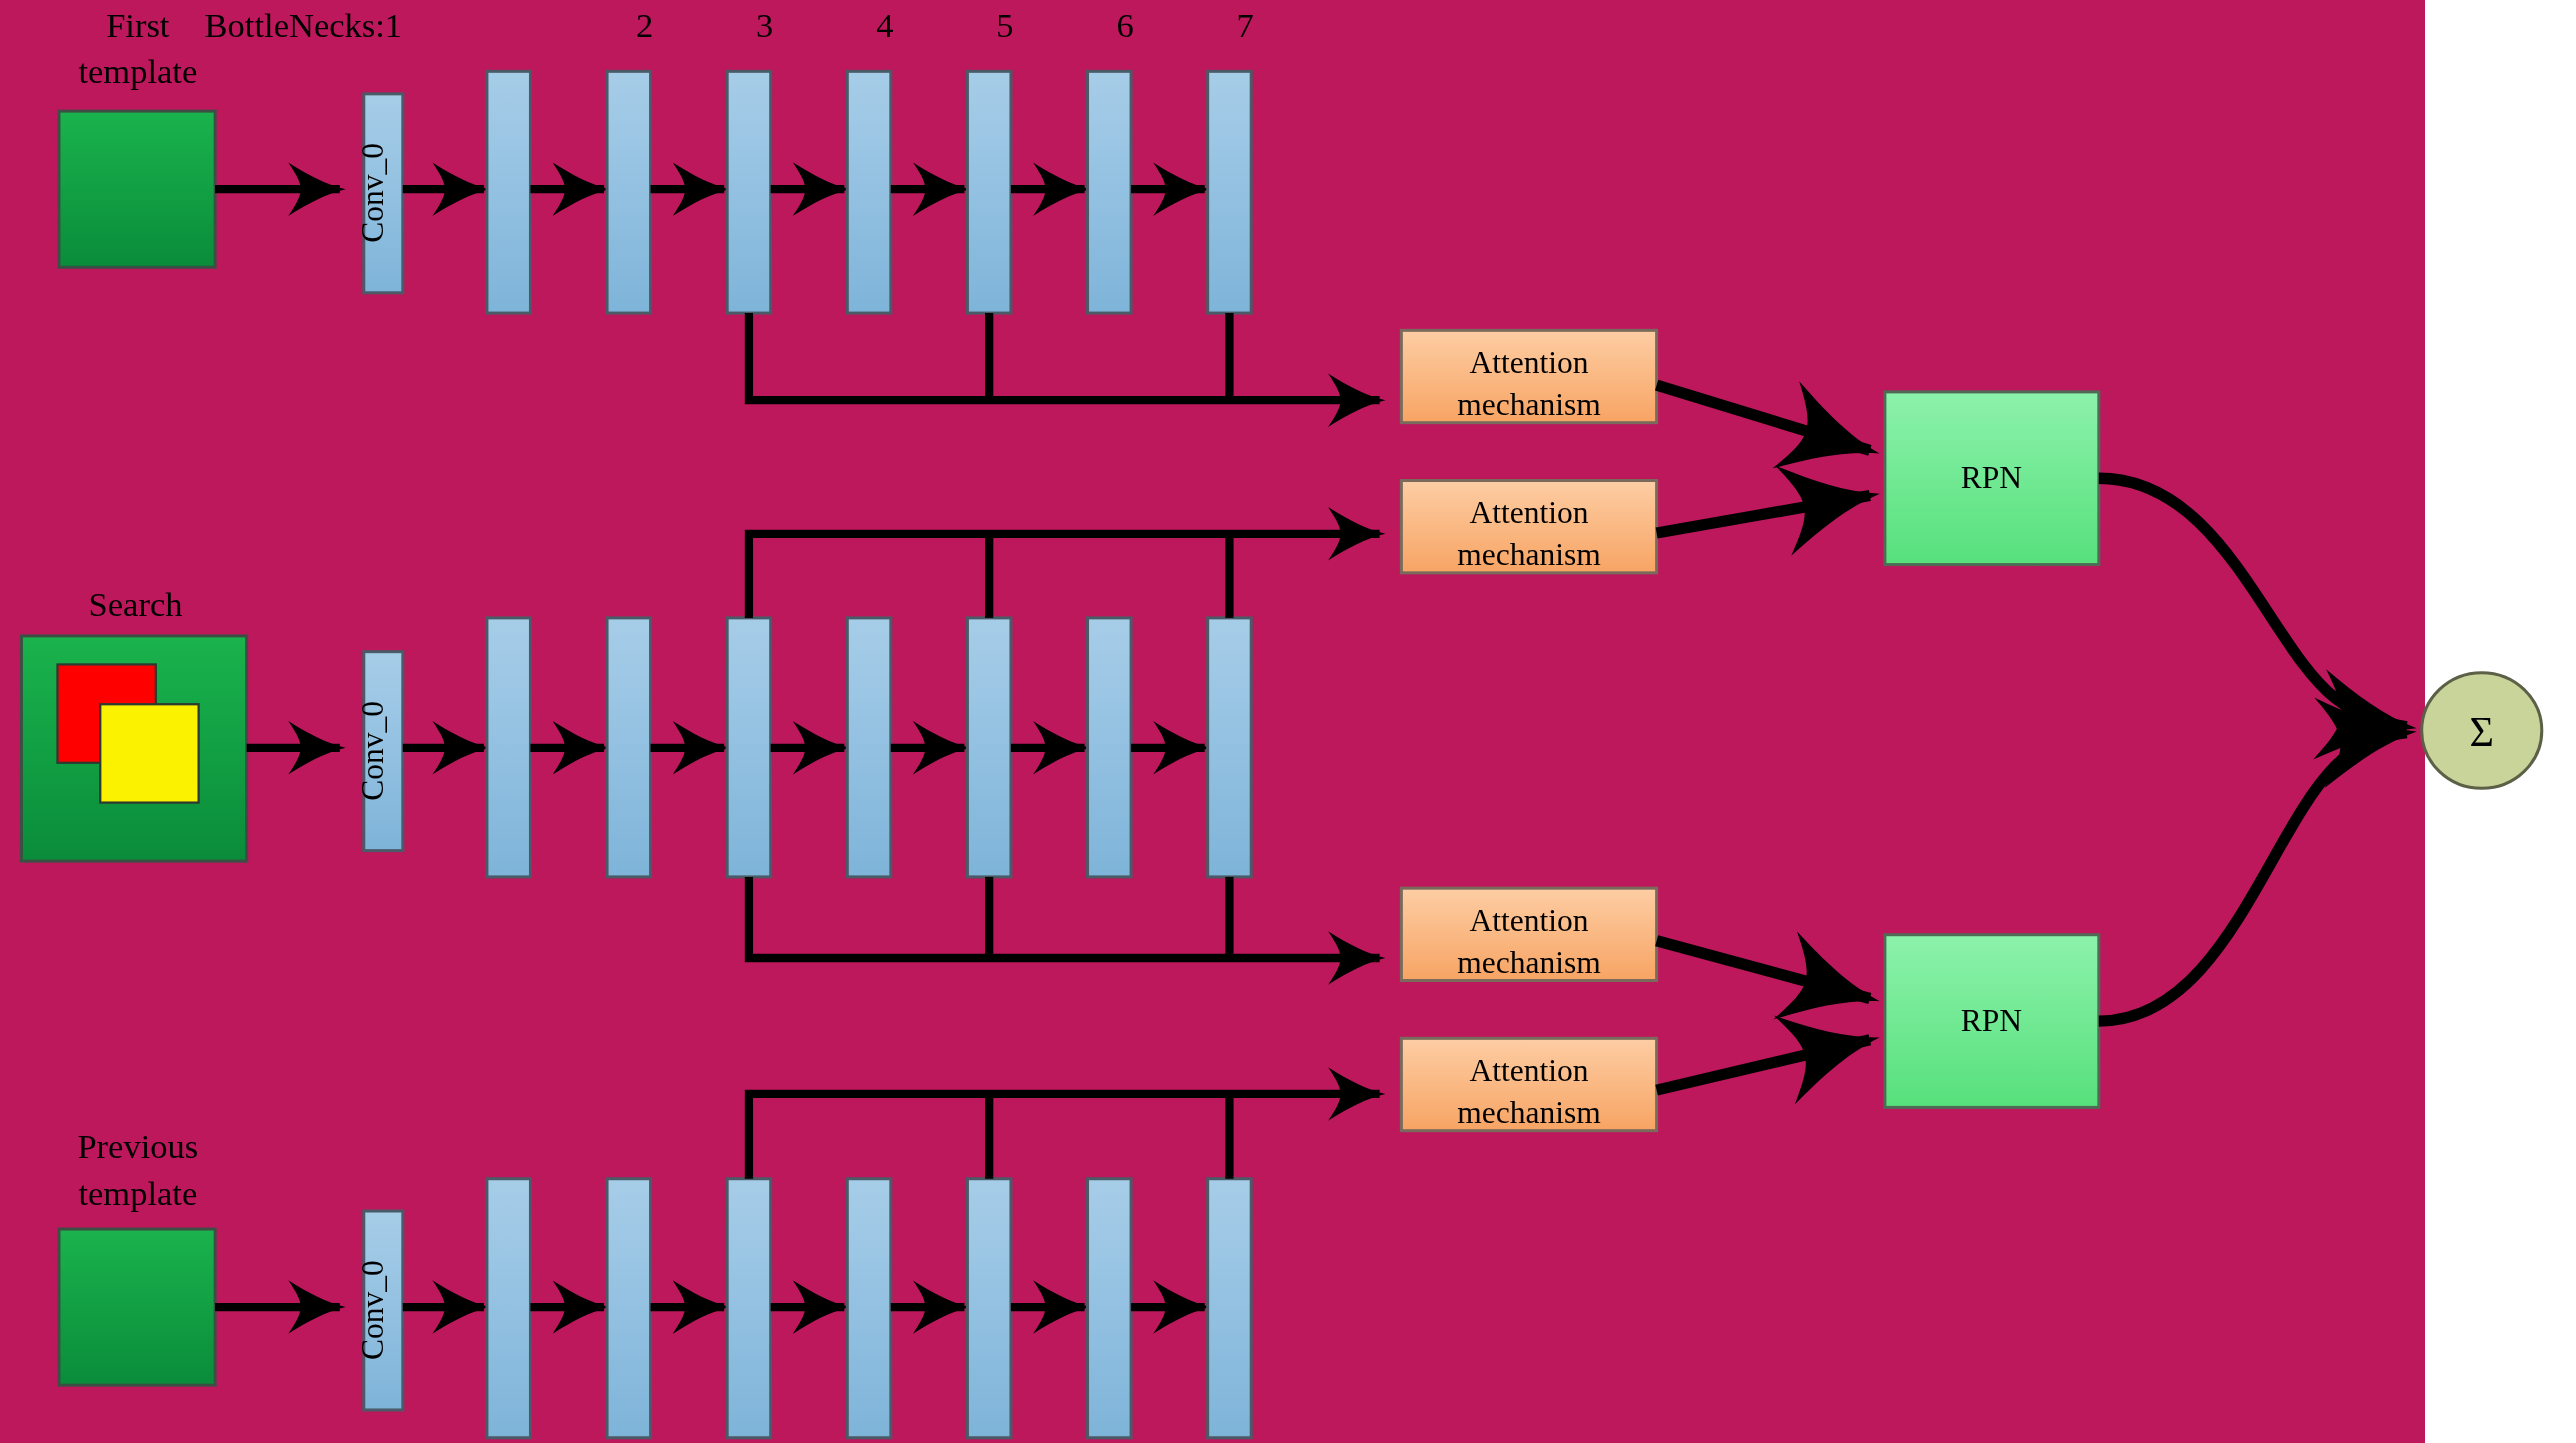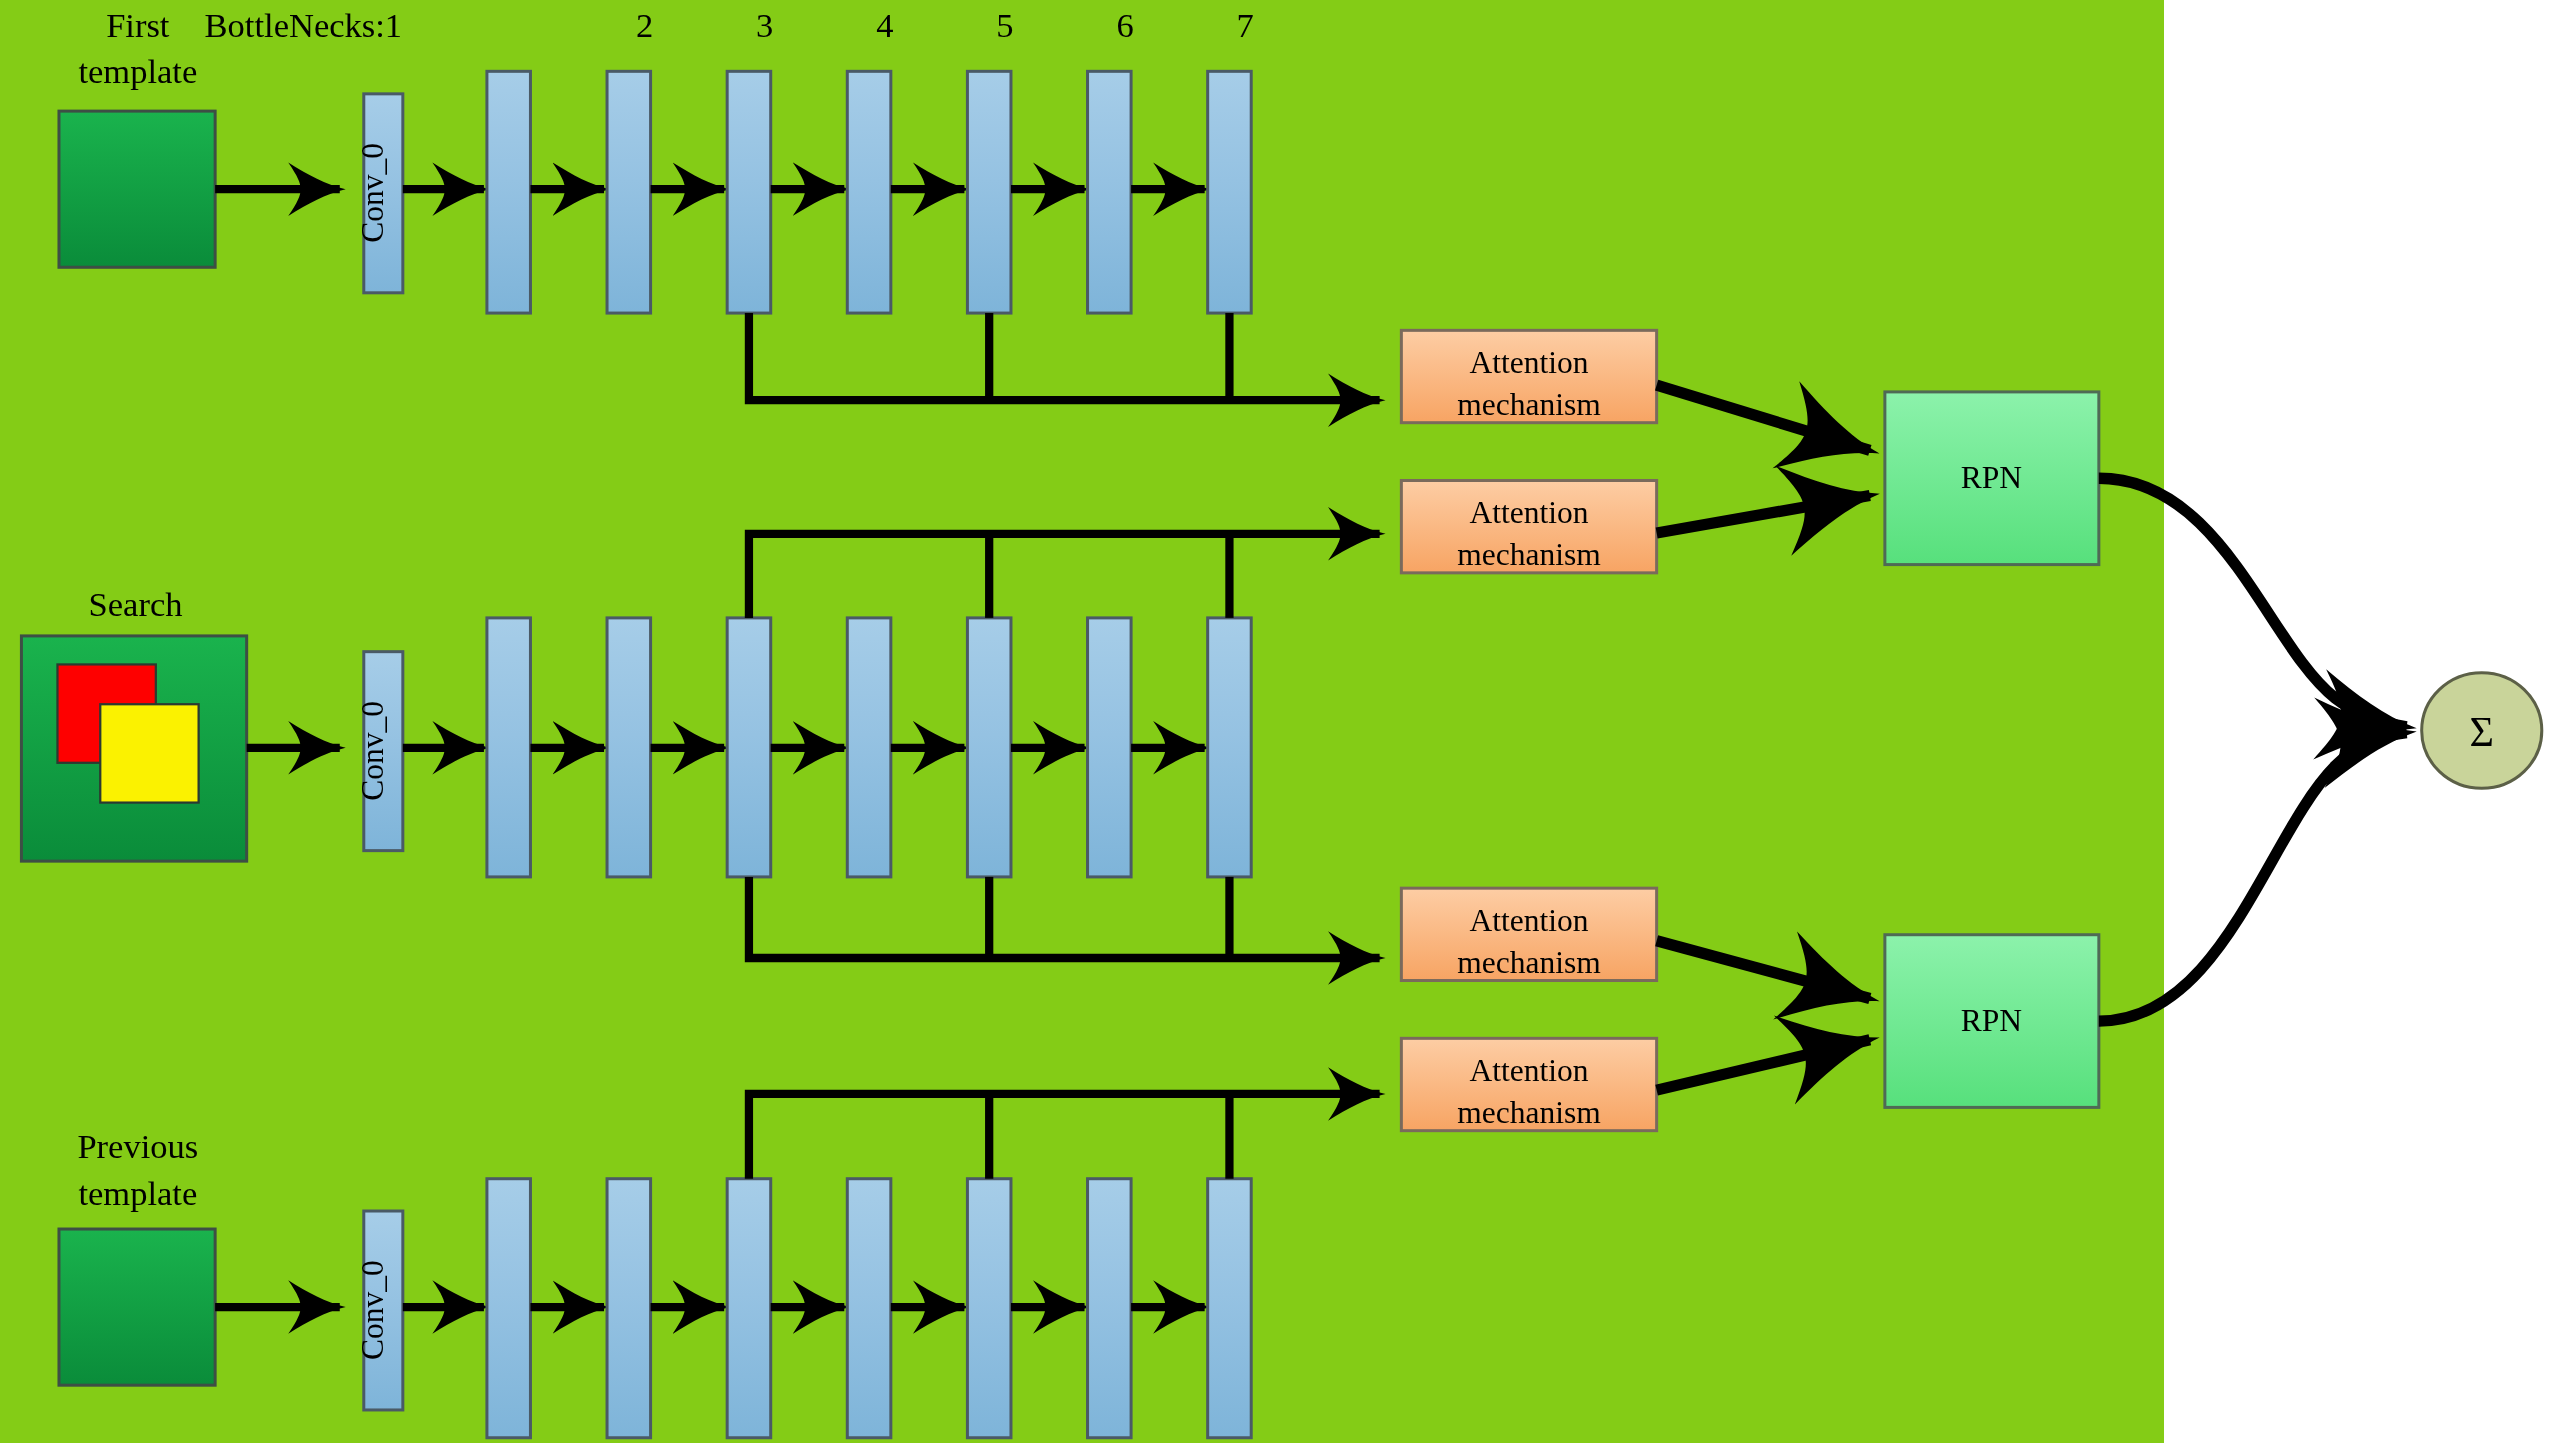--- a/index.html
+++ b/index.html
@@ -1,17 +1,17 @@
 <!DOCTYPE html>
 <html style="font-size:12px"><head>
 <meta charset="utf-8">
 <style>
   html,body{margin:0;padding:0;background:#ffffff;}
   body{width:2576px;height:1443px;overflow:hidden;font-family:"Liberation Serif",serif;}
-  #stage{position:relative;width:2164px;height:1443px;background:#84cc16;}
+  #stage{position:relative;width:2425px;height:1443px;background:#be185d;}
   svg#diagram{position:absolute;left:0;top:0;width:2576px;height:1443px;}
   .lbl{font-family:"Liberation Serif",serif;fill:#000;}
   .title-lbl{font-size:46px;}
   .bn-num{font-size:46px;}
   .box-lbl{font-size:42px;}
   .sigma-lbl{font-size:56px;}
   .vert-lbl{font-size:42px;}
 </style>
 </head>
 <body>

